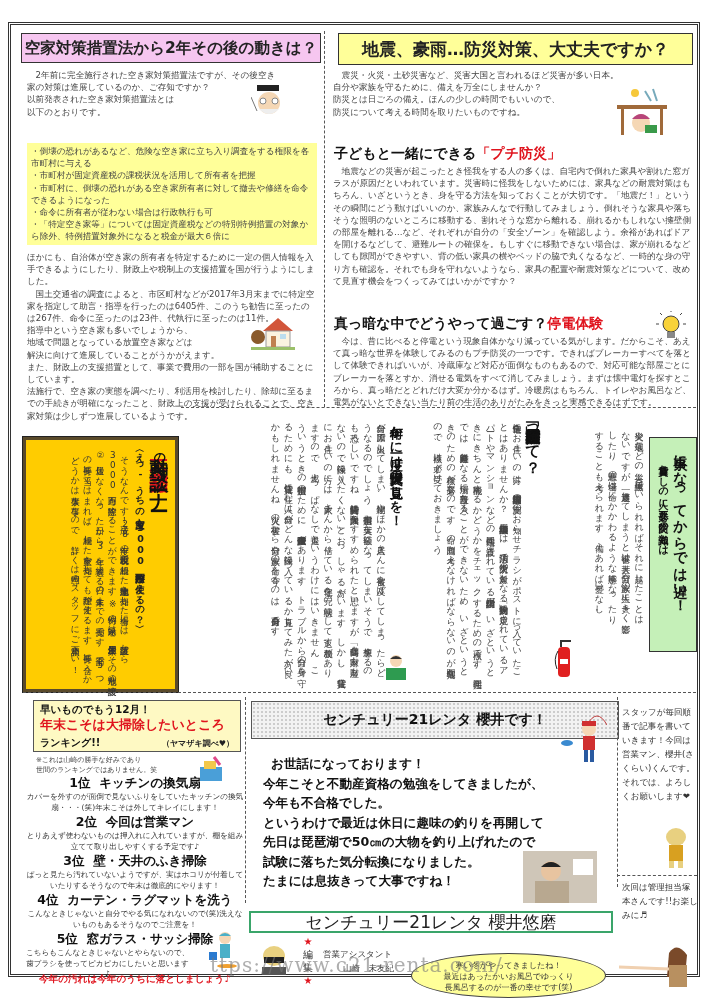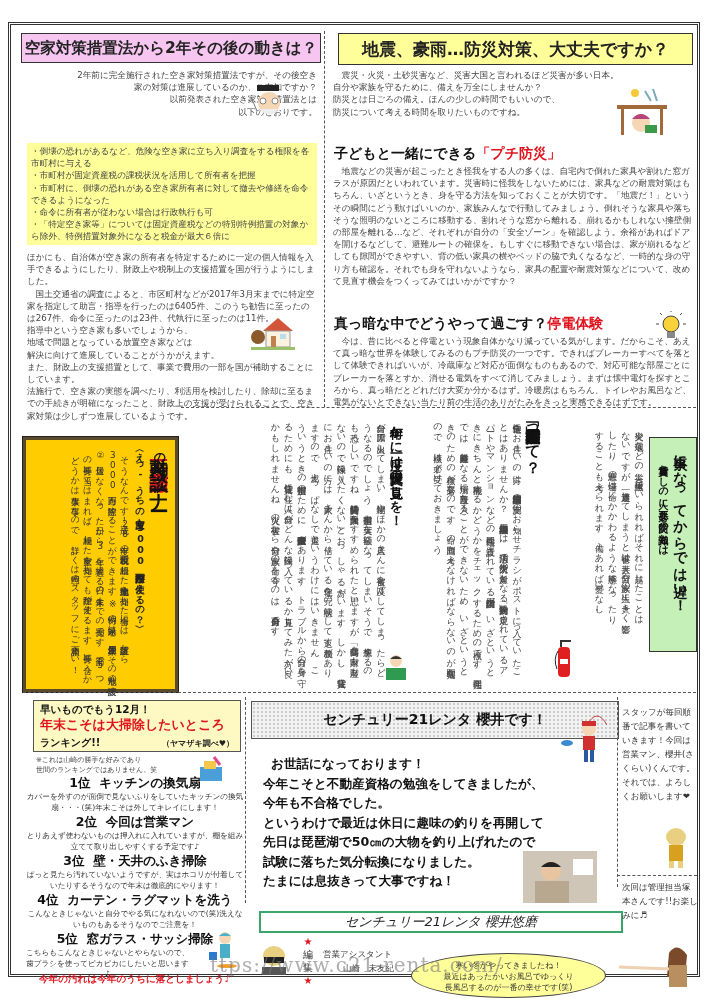--- a/index.html
+++ b/index.html
@@ -14,33 +14,33 @@
   .yellow-box { background: #ffff99; }
   .tr-title { left: 327px; top: 8px; width: 355px; height: 32px; background: #ffff99; border: 1px solid #333; font-size: 17px; font-weight: bold; color: #222; display:flex; align-items:center; justify-content:center; }
   .sub-h { font-size: 14px; font-weight: bold; color: #111; }
   .red { color: #e0141e; }
   .vert { writing-mode: vertical-rl; text-orientation: upright; }
   .sale-box { left: 12px; top: 412px; width: 155px; height: 255px; background: #ffcc00; border: 3px solid #5a4a2a; outline: 1px solid #222; }
   .fire-box { left: 638px; top: 412px; width: 48px; height: 215px; background: #c5f0b8; border: 1px solid #333; }
   .rank-head { left: 22px; top: 675px; width: 208px; height: 52px; background: #fef9c3; border: 1px solid #555; }
   .c21-head { left: 240px; top: 676px; width: 368px; height: 38px; border: 1px solid #555; background: #f2f2f2; background-image: radial-gradient(#ccc 0.8px, transparent 0.8px); background-size: 4px 4px; font-size: 14px; font-weight: bold; display:flex; align-items:center; justify-content:center; color:#111; }
   .c21-body { left: 252px; top: 729px; width: 310px; font-size: 12.6px; line-height: 19.5px; font-weight: bold; color: #111; }
-  .sig { left: 248px; top: 886px; width: 364px; height: 22px; border: 2px solid #3aa56a; font-size: 13px; display:flex; align-items:center; justify-content:center; color:#222;font-style:italic; }
+  .sig { left: 238px; top: 886px; width: 364px; height: 22px; border: 2px solid #3aa56a; font-size: 17px; display:flex; align-items:center; justify-content:center; color:#222; }
   .bubble { left: 400px; top: 928px; width: 195px; height: 45px; background: #ffff99; border: 1px solid #444; border-radius: 50%; font-size: 8px; line-height: 11px; text-align: center; padding-top: 6px; color:#333; }
   .rank-item-t { font-size: 12.5px; font-weight: bold; color: #111; }
   .rank-item-d { font-size: 7.6px; line-height: 10.5px; color: #333; }
   .url { left: 210px; top: 953px; font-family: "DejaVu Serif", serif; font-size: 20px; color: rgba(120,120,120,0.6); letter-spacing: 1px; }
 </style>
 </head>
 <body>
 
 <div class="page">
 
   <div class="abs tl-title">空家対策措置法から2年その後の動きは？</div>
-  <div class="abs txt" style="left:16px;top:44px;width:290px;text-align:right;">
+  <div class="abs txt" style="left:16px;top:44px;width:290px;">
     <div>　2年前に完全施行された空き家対策措置法ですが、その後空き</div>
     <div>家の対策は進展しているのか、ご存知ですか？</div>
     <div>以前発表された空き家対策措置法とは</div>
     <div>以下のとおりです。</div>
   </div>
   <div class="abs" style="left:240px;top:58px;width:36px;height:40px;">
     <svg width="36" height="40" viewBox="0 0 36 40">
         <rect x="6" y="2" width="22" height="6" fill="#222"></rect>
         <circle cx="18" cy="20" r="11" fill="#f5d7b5"></circle>
         <circle cx="12" cy="18" r="3" fill="#fff" stroke="#888"></circle>

